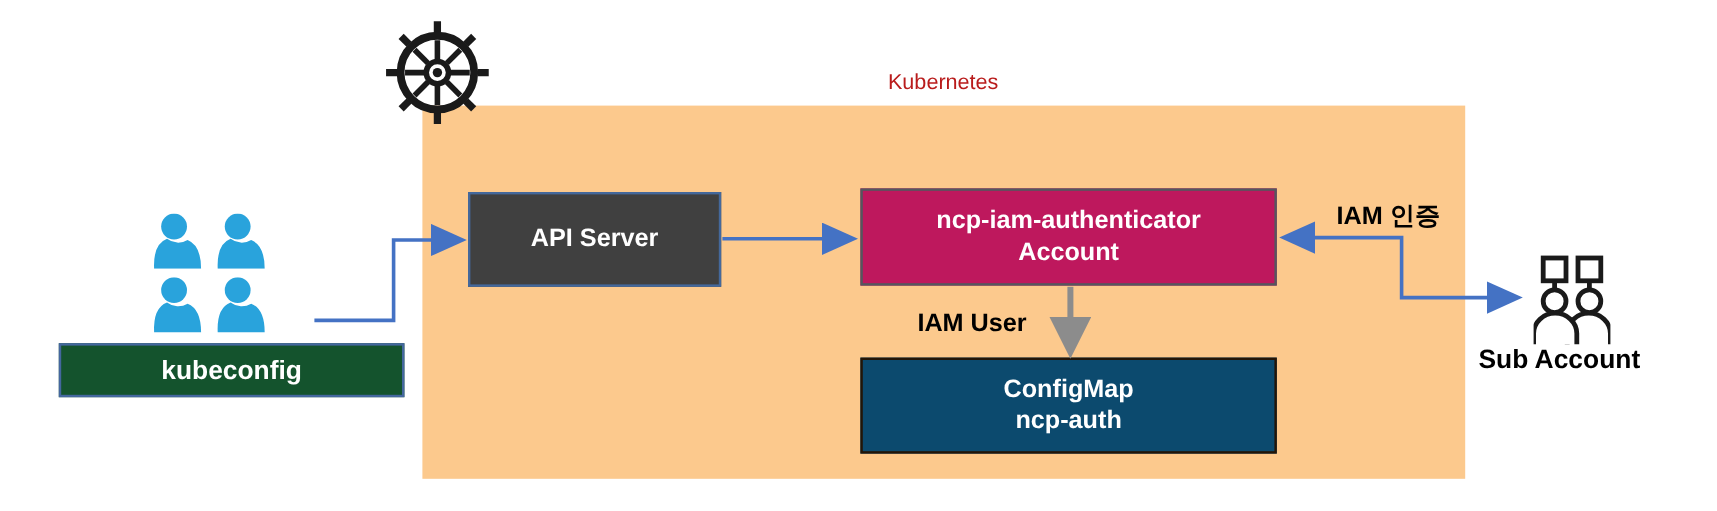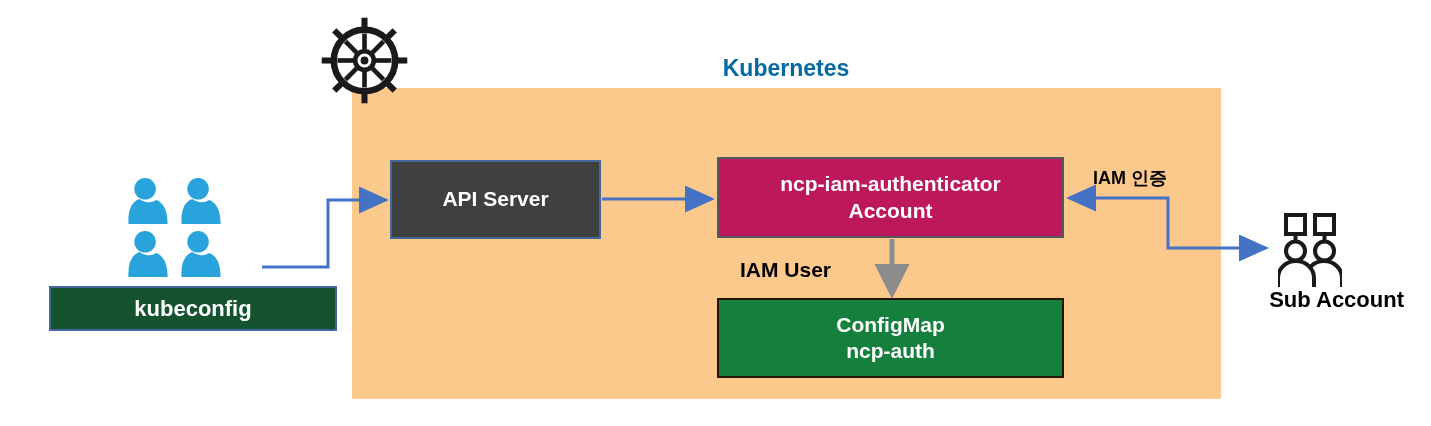--- a/index.html
+++ b/index.html
@@ -4,39 +4,39 @@
 <style>
   html,body{margin:0;padding:0;background:#ffffff;}
   .canvas{
     position:relative;width:1431px;height:426px;background:#ffffff;
     font-family:"Liberation Sans",sans-serif;overflow:hidden;
   }
   .abs{position:absolute;}
   
   .cluster-box{left:352px;top:88px;width:869px;height:311px;background:#FCC98D;}
   .cluster-title{
-    left:656px;top:53px;width:260px;text-align:center;color:#0369a1;
-    font-size:23px;font-weight:bold;line-height:30px;
+    left:656px;top:53px;width:260px;text-align:center;color:#b91c1c;
+    font-size:18px;font-weight:normal;line-height:30px;
   }
   .cluster-title span{display:block;}
   
   .node{
     display:flex;align-items:center;justify-content:center;flex-direction:column;
     box-sizing:border-box;color:#ffffff;font-weight:bold;text-align:center;
   }
   .node span{display:block;line-height:1.25;}
   .api-box{left:390px;top:160px;width:211px;height:79px;background:#404040;border:2px solid #44689B;font-size:21px;}
   .ncp-box{left:717px;top:157px;width:347px;height:81px;background:#be185d;border:2px solid #54575E;font-size:21px;}
-  .config-box{left:717px;top:298px;width:347px;height:80px;background:#15803d;border:2px solid #231507;font-size:21px;}
+  .config-box{left:717px;top:298px;width:347px;height:80px;background:#0c4a6e;border:2px solid #231507;font-size:21px;}
   .kubeconfig-box{left:49px;top:286px;width:288px;height:45px;background:#14532d;border:2px solid #44679E;font-size:22px;}
   
   .edge-label{color:#000;font-weight:bold;}
-  .iam-user-label{left:740px;top:258px;width:140px;font-size:21px;text-align:left;}
-  .iam-auth-label{left:1093px;top:166px;width:128px;font-size:18px;}
-  .sub-account-label{left:1232px;top:287px;width:172px;font-size:22px;text-align:right;}
+  .iam-user-label{left:740px;top:258px;width:140px;font-size:21px;text-align:center;}
+  .iam-auth-label{left:1093px;top:166px;width:128px;font-size:21px;text-align:center;}
+  .sub-account-label{left:1232px;top:287px;width:172px;font-size:22px;text-align:left;}
   
   .helm-icon{left:318px;top:14px;}
   .users-group{left:126px;top:178px;display:grid;grid-template-columns:44px 44px;grid-auto-rows:46px;column-gap:9px;row-gap:7px;}
   .sub-users-icon{left:1278px;top:212px;}
   svg{display:block;}
   .arrow-layer{left:0;top:0;pointer-events:none;}
 </style>
 </head>
 <body>
 

